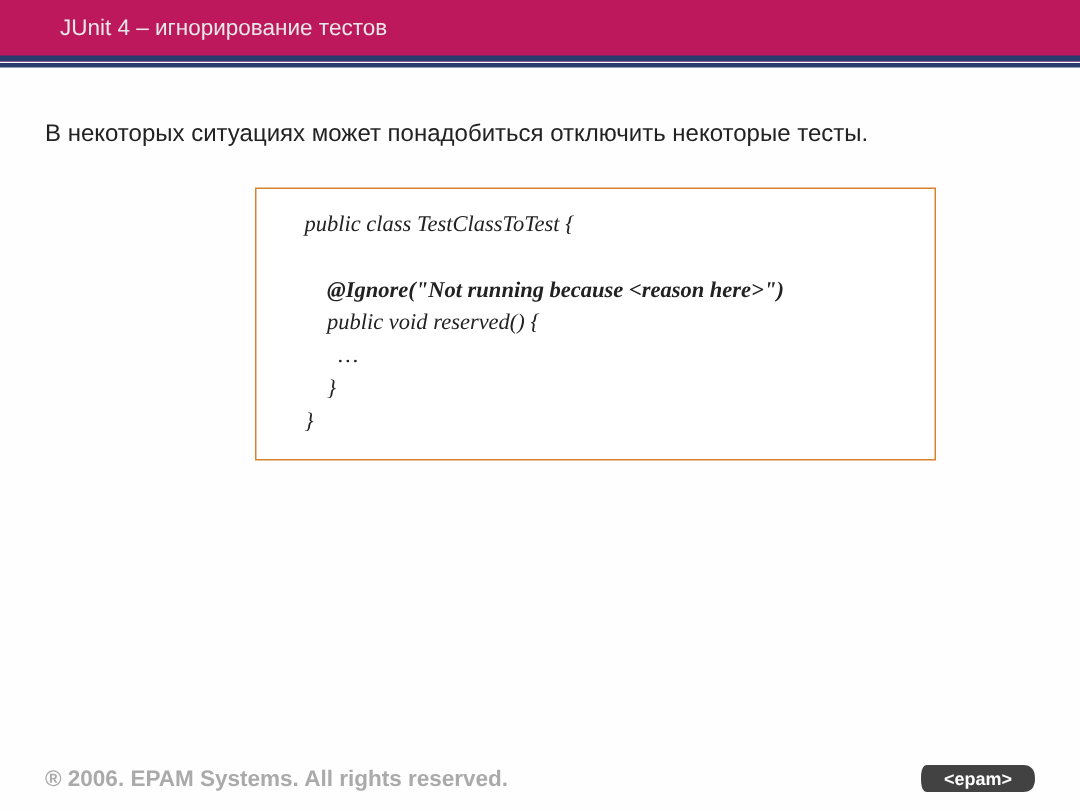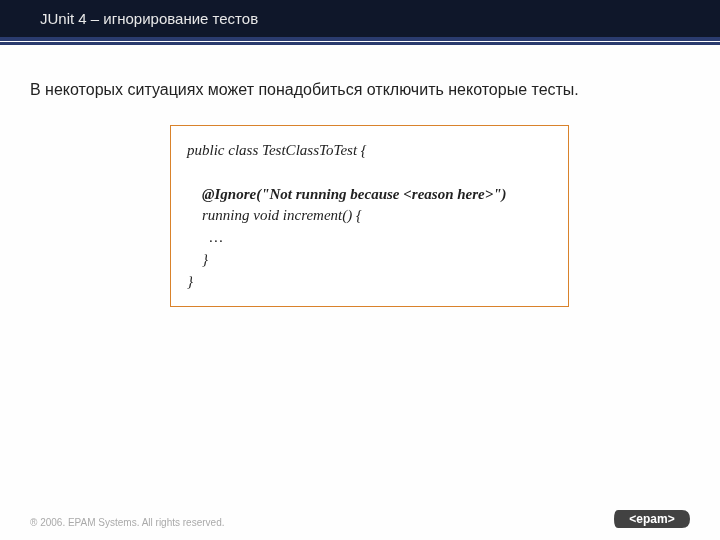--- a/index.html
+++ b/index.html
@@ -9,21 +9,21 @@
     }
     body {
       width: 720px;
       height: 540px;
       background: #fefefe;
       font-family: Arial, sans-serif;
       position: relative;
       overflow: hidden;
     }
     .title-bar {
-      background: #0f172a;
+      background: #be185d;
       color: #e8e8e8;
       padding: 10px 20px 10px 40px;
       font-size: 15px;
       border-bottom: 4px solid #2a3b6e;
       position: relative;
     }
     .title-bar::after {
       content: "";
       display: block;
       position: absolute;
@@ -36,43 +36,44 @@
     .content {
       padding: 40px 30px 0 30px;
     }
     .intro {
       font-size: 16px;
       color: #222;
       margin-bottom: 26px;
     }
     .code-box {
       margin-left: 140px;
-      width: 399px;
+      width: 454px;
       border: 1px solid #d9822b;
-      padding: 14px 16px;
+      padding: 14px 32px;
       font-family: "Times New Roman", serif;
       font-style: italic;
       font-size: 15px;
       line-height: 1.45;
       color: #222;
       background: #fff;
     }
     .code-line {
       display: block;
       white-space: pre;
     }
     .bold {
       font-weight: bold;
     }
     .footer {
       position: absolute;
       bottom: 12px;
       left: 30px;
-      font-size: 10px;
+      font-size: 15px;
       color: #aaa;
+      font-weight: bold;
     }
     .logo {
       position: absolute;
       bottom: 10px;
       right: 30px;
       margin-top: 44px;
     }
     .logo svg {
       display: block;
     }
@@ -84,21 +85,21 @@
   <span>JUnit 4 – игнорирование тестов</span>
 </div>
 
 <div class="content">
   <p class="intro">В некоторых ситуациях может понадобиться отключить некоторые тесты.</p>
 
   <div class="code-box">
     <span class="code-line">public class TestClassToTest {</span>
     <span class="code-line"> </span>
     <span class="code-line bold">    @Ignore("Not running because &lt;reason here&gt;")</span>
-    <span class="code-line">    running void increment() {</span>
+    <span class="code-line">    public void reserved() {</span>
     <span class="code-line">      …</span>
     <span class="code-line">    }</span>
     <span class="code-line">}</span>
   </div>
 </div>
 
 <div class="footer">® 2006. EPAM Systems. All rights reserved.</div>
 
 <div class="logo">
   <svg width="76" height="22" viewBox="0 0 76 22">

